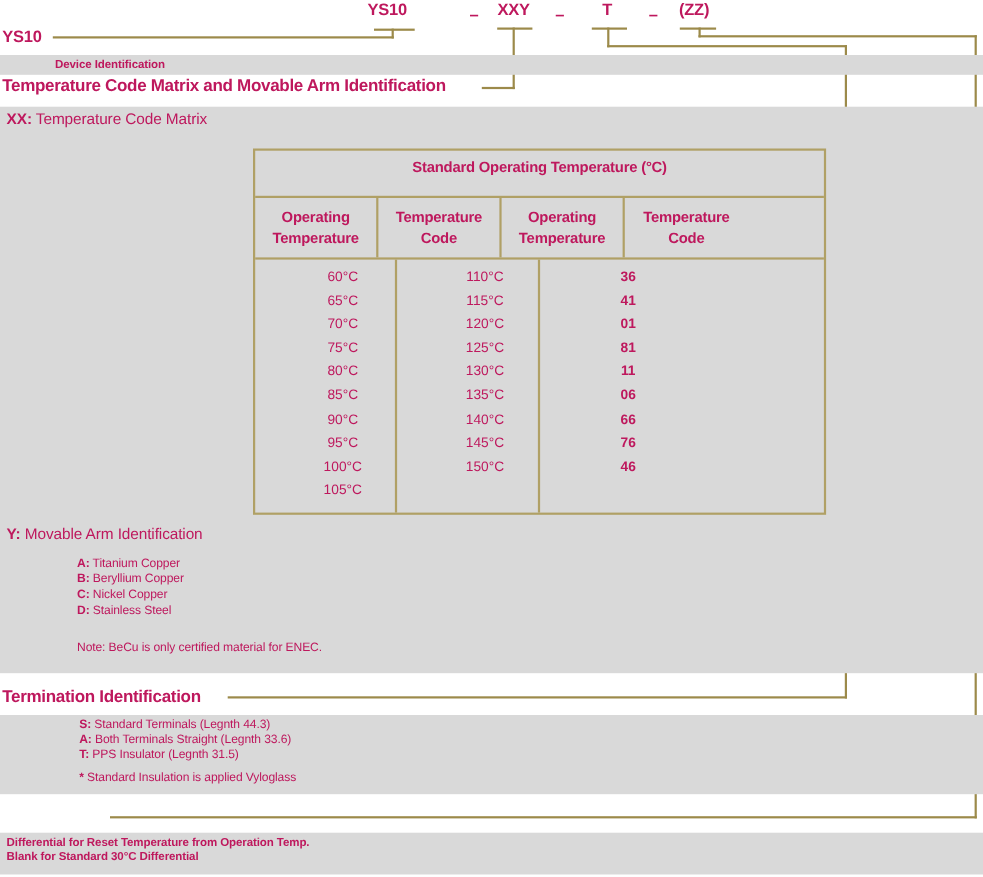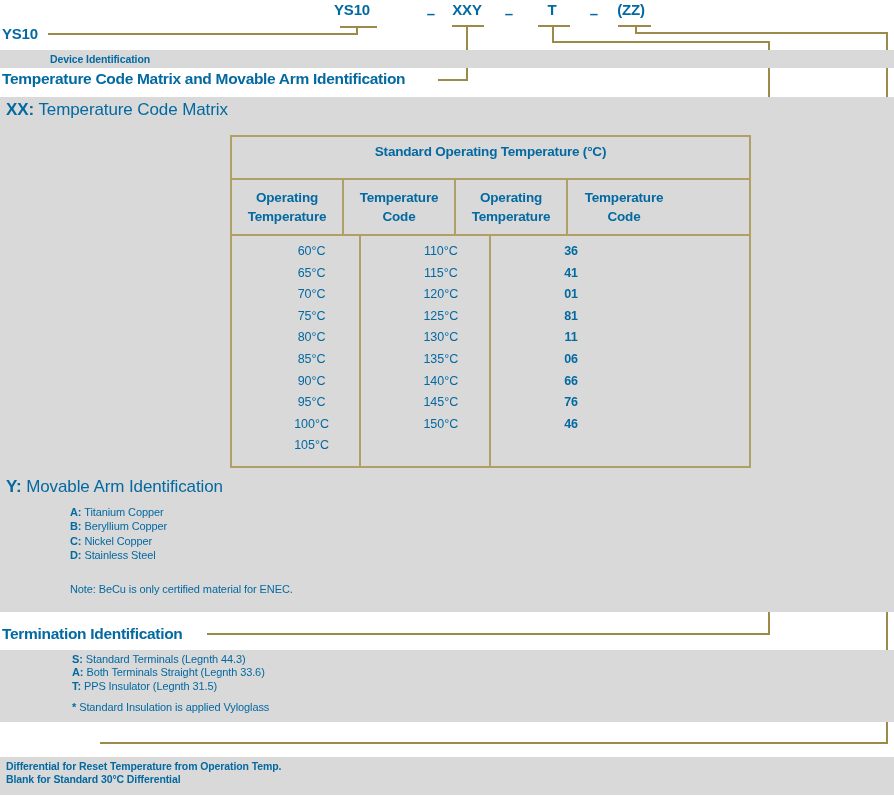--- a/index.html
+++ b/index.html
@@ -3,21 +3,21 @@
 <meta charset="utf-8">
 <style>
   * { margin: 0; padding: 0; box-sizing: border-box; }
   html, body { background: #ffffff; }
   .page {
     position: relative;
     width: 894px;
     height: 797px;
     background: #ffffff;
     font-family: "Liberation Sans", "DejaVu Sans", sans-serif;
-    color: #0369a1;
+    color: #be185d;
     overflow: hidden;
   }
   
   .ln { position: absolute; background: #9c8a4a; }
   
   .pcode {
     position: absolute; top: 1px;
     font-size: 15px; font-weight: bold; letter-spacing: -0.2px;
     text-align: center; white-space: nowrap;
   }
@@ -36,21 +36,21 @@
   }
   .bar-label {
     position: absolute; left: 6px; top: 3px;
     font-size: 10.5px; font-weight: bold; letter-spacing: -0.1px; padding-left: 44px;
   }
   .h-section {
     position: absolute; left: 2px;
     font-size: 15.5px; font-weight: bold; letter-spacing: -0.3px;
     white-space: nowrap;
   }
-  .kv { position: absolute; font-size: 17px; white-space: nowrap; letter-spacing: -0.1px; }
+  .kv { position: absolute; font-size: 14px; white-space: nowrap; letter-spacing: -0.1px; }
   .kv b { font-weight: bold; }
   .opt-list { position: absolute; font-size: 11px; letter-spacing: -0.1px; }
   .opt-list .opt { white-space: nowrap; }
   .note-line { position: absolute; font-size: 11px; white-space: nowrap; letter-spacing: -0.1px; }
   
   .ttable {
     position: absolute; left: 230px; top: 135px; width: 521px;
     border: 2px solid #b0a065;
   }
   .ttable-title {

